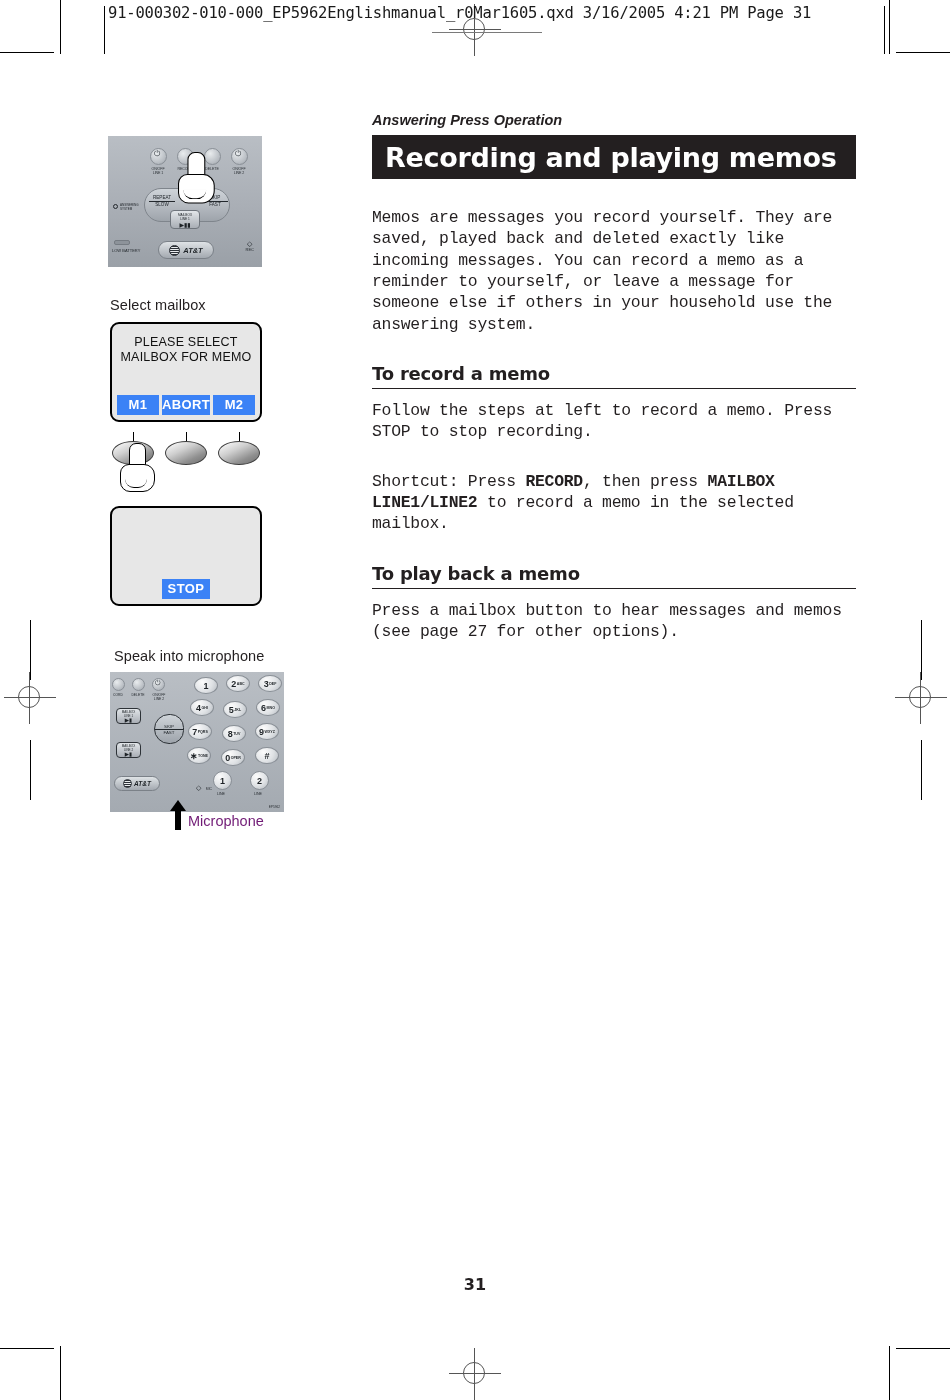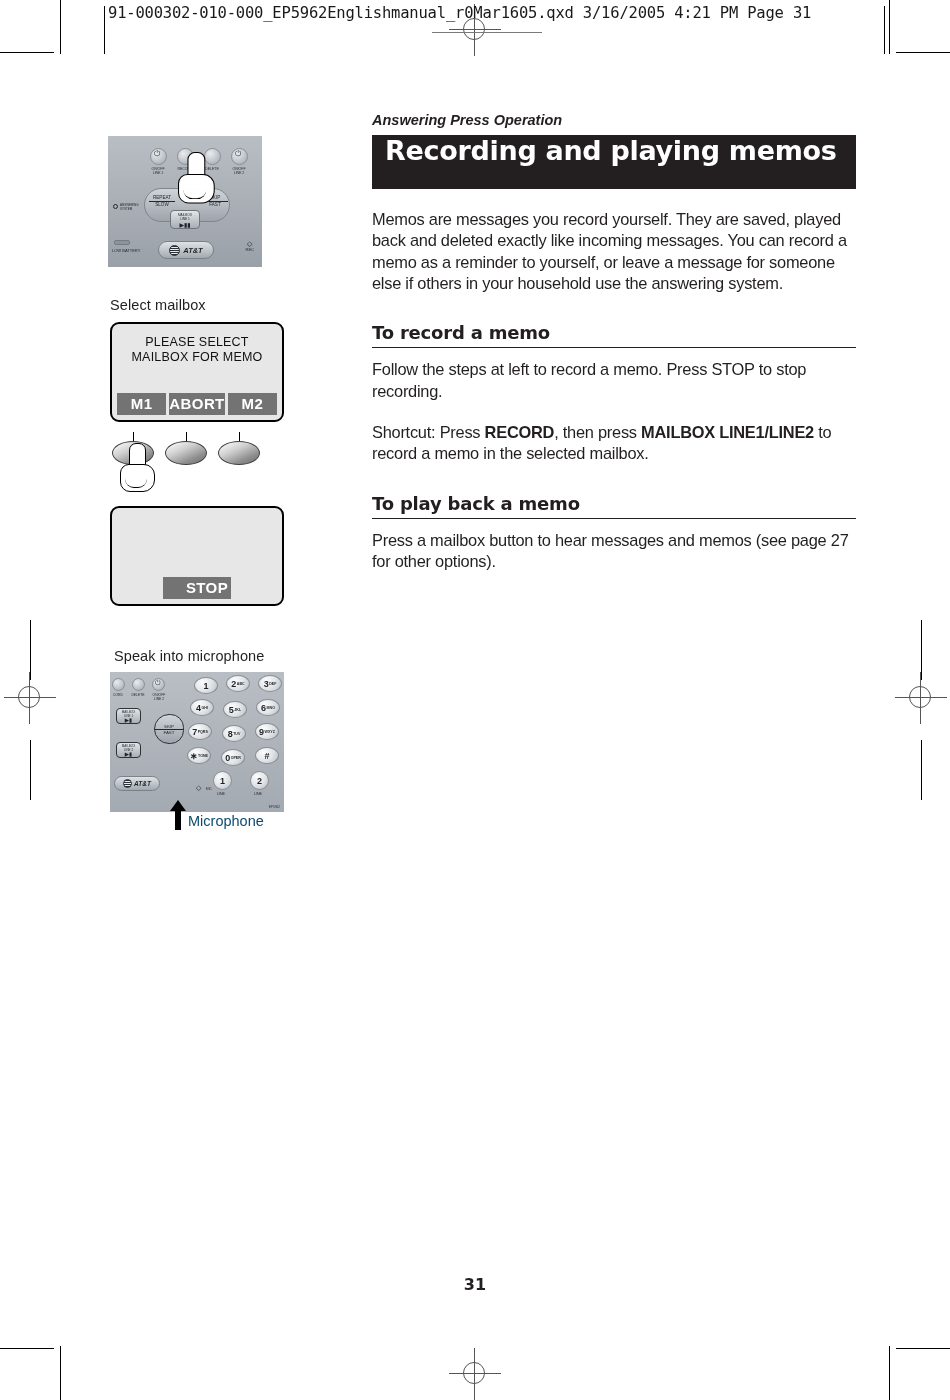--- a/index.html
+++ b/index.html
@@ -166,47 +166,47 @@
   .hand .knuck {
     position: absolute; left: 5px; top: 36px;
     width: 22px; height: 8px;
     border-bottom: 1.6px solid #000;
     border-radius: 0 0 9px 9px;
   }
 
   
   .lcd {
     position: absolute; left: 110px;
-    width: 174px;
+    width: 152px;
     background: #e7e7e7;
     border: 2px solid #000;
     border-radius: 9px;
     box-sizing: border-box;
   }
   .lcd .lcdtext {
     text-align: center;
     font-family: "Liberation Sans", sans-serif;
     font-size: 12.5px;
     line-height: 1.18;
     color: #111;
     padding-top: 11px;
     letter-spacing: 0.2px;
   }
   .lcd .softrow {
     position: absolute; left: 5px; right: 5px; bottom: 5px;
     display: flex; gap: 3px;
   }
   .lcd .softkey {
-    flex: 1; background: #737373; color: #fff;
-    font-size: 15px; font-weight: bold;
+    flex: 1; background: #3b82f6; color: #fff;
+    font-size: 13px; font-weight: bold;
     text-align: center; padding: 2px 0 3px;
     letter-spacing: 0.4px;
   }
   .lcd .softrow.single { justify-content: center; }
-  .lcd .softrow.single .softkey { flex: 0 0 48px; padding-left: 20px; }
+  .lcd .softrow.single .softkey { flex: 0 0 48px; }
 
   
   .btnrow { position: absolute; left: 112px; top: 432px; width: 150px; height: 34px; }
   .btnrow .stem {
     position: absolute; top: 0; width: 1px; height: 9px; background: #000;
   }
   .btnrow .oval {
     position: absolute; top: 9px;
     width: 42px; height: 24px; border-radius: 50%;
     background: linear-gradient(155deg, #fbfbfb 5%, #cfcfcf 38%, #8f8f8f 72%, #6e6e6e 100%);
@@ -280,51 +280,51 @@
   .dev-pad .micmark .lbl { font-size: 3.4px; color:#2a2f34; }
   .dev-pad .model { position:absolute; right:4px; bottom:3px; font-size:3.2px; color:#2a2f34;}
 
   .micarrow { position: absolute; left: 170px; top: 800px; width: 16px; height: 30px; }
   .micarrow .shaft { position:absolute; left:5px; top:8px; width:6px; height:22px; background:#000; }
   .micarrow .head {
     position:absolute; left:0; top:0; width:0; height:0;
     border-left: 8px solid transparent; border-right: 8px solid transparent;
     border-bottom: 11px solid #000;
   }
-  .miclabel { position: absolute; left: 188px; top: 813px; font-size: 14.5px; color:#0c4a6e; }
+  .miclabel { position: absolute; left: 188px; top: 813px; font-size: 14.5px; color:#701a75; }
 
   
   .rightcol { position: absolute; left: 372px; top: 112px; width: 484px; }
 
   .eyebrow {
     font-family: "Liberation Sans", sans-serif;
     font-weight: bold; font-style: italic;
     font-size: 14.5px; color: #231f20;
     margin-bottom: 7px;
   }
   .banner {
     background: #231f20;
-    height: 54px;
-    display: flex; align-items: flex-start;
+    height: 44px;
+    display: flex; align-items: center;
     padding-left: 13px;
     box-sizing: border-box;
   }
   .banner h1 {
     margin: 0; color: #fff;
     font-family: "DejaVu Sans", sans-serif;
     font-weight: bold;
     font-size: 27px;
     letter-spacing: -0.3px;
   }
   .bodytext {
-    font-family: Liberation Sans, sans-serif;
+    font-family: Liberation Mono, monospace;
     font-size: 16.4px;
     line-height: 1.30;
     color: #231f20;
-    margin: 20px 0 0 0;
+    margin: 28px 0 0 0;
     letter-spacing: -0.25px;
   }
   .subhead {
     font-family: "DejaVu Sans", sans-serif;
     font-weight: bold;
     font-size: 18px;
     color: #231f20;
     margin: 28px 0 0 0;
     padding-bottom: 4px;
     border-bottom: 1.5px solid #231f20;

